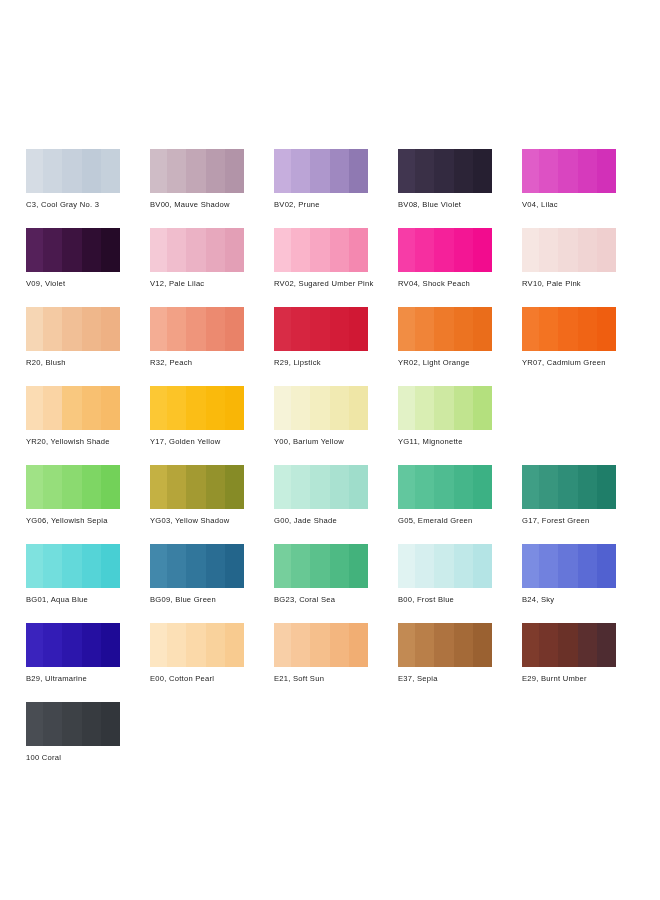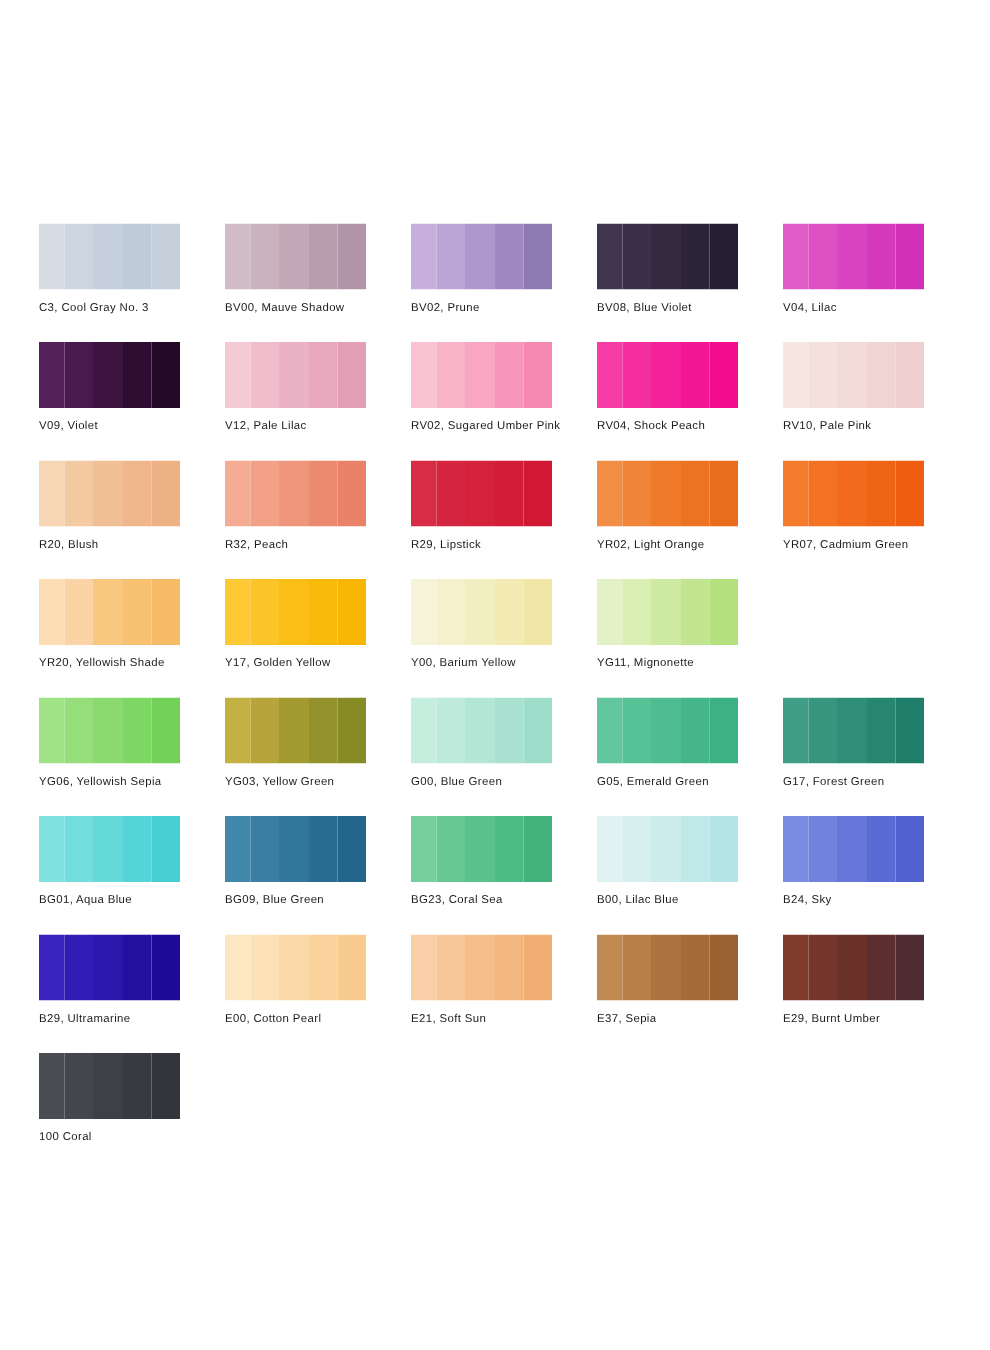--- a/index.html
+++ b/index.html
@@ -270,31 +270,31 @@
         <div class="swatch-label">YG06, Yellowish Sepia</div>
       </div>
       <div class="swatch-cell">
         <div class="swatch-block" title="YG03, Yellow Green">
           <div class="swatch-band" style="background: rgb(196, 177, 67); width: 16.92px;"></div>
           <div class="swatch-band" style="background: rgb(181, 165, 58); width: 18.8px;"></div>
           <div class="swatch-band" style="background: rgb(163, 154, 50); width: 20.68px;"></div>
           <div class="swatch-band" style="background: rgb(148, 146, 44); width: 18.8px;"></div>
           <div class="swatch-band" style="background: rgb(134, 139, 38); width: 18.8px;"></div>
         </div>
-        <div class="swatch-label">YG03, Yellow Green</div>
+        <div class="swatch-label">YG03, Yellow Shadow</div>
       </div>
       <div class="swatch-cell">
         <div class="swatch-block" title="G00, Jade Green">
           <div class="swatch-band" style="background: rgb(198, 238, 222); width: 16.92px;"></div>
           <div class="swatch-band" style="background: rgb(189, 234, 218); width: 18.8px;"></div>
           <div class="swatch-band" style="background: rgb(179, 230, 213); width: 20.68px;"></div>
           <div class="swatch-band" style="background: rgb(169, 225, 208); width: 18.8px;"></div>
           <div class="swatch-band" style="background: rgb(159, 221, 203); width: 18.8px;"></div>
         </div>
-        <div class="swatch-label">G00, Blue Green</div>
+        <div class="swatch-label">G00, Jade Shade</div>
       </div>
       <div class="swatch-cell">
         <div class="swatch-block" title="G05, Emerald Green">
           <div class="swatch-band" style="background: rgb(98, 199, 158); width: 16.92px;"></div>
           <div class="swatch-band" style="background: rgb(88, 194, 151); width: 18.8px;"></div>
           <div class="swatch-band" style="background: rgb(79, 188, 145); width: 20.68px;"></div>
           <div class="swatch-band" style="background: rgb(69, 182, 138); width: 18.8px;"></div>
           <div class="swatch-band" style="background: rgb(60, 177, 132); width: 18.8px;"></div>
         </div>
         <div class="swatch-label">G05, Emerald Green</div>
@@ -342,21 +342,21 @@
         <div class="swatch-label">BG23, Coral Sea</div>
       </div>
       <div class="swatch-cell">
         <div class="swatch-block" title="B00, Frost Blue">
           <div class="swatch-band" style="background: rgb(224, 243, 242); width: 16.92px;"></div>
           <div class="swatch-band" style="background: rgb(214, 239, 239); width: 18.8px;"></div>
           <div class="swatch-band" style="background: rgb(203, 236, 235); width: 20.68px;"></div>
           <div class="swatch-band" style="background: rgb(191, 232, 232); width: 18.8px;"></div>
           <div class="swatch-band" style="background: rgb(180, 228, 229); width: 18.8px;"></div>
         </div>
-        <div class="swatch-label">B00, Lilac Blue</div>
+        <div class="swatch-label">B00, Frost Blue</div>
       </div>
       <div class="swatch-cell">
         <div class="swatch-block" title="B24, Sky">
           <div class="swatch-band" style="background: rgb(123, 140, 226); width: 16.92px;"></div>
           <div class="swatch-band" style="background: rgb(113, 129, 222); width: 18.8px;"></div>
           <div class="swatch-band" style="background: rgb(102, 118, 217); width: 20.68px;"></div>
           <div class="swatch-band" style="background: rgb(91, 107, 213); width: 18.8px;"></div>
           <div class="swatch-band" style="background: rgb(81, 97, 208); width: 18.8px;"></div>
         </div>
         <div class="swatch-label">B24, Sky</div>

